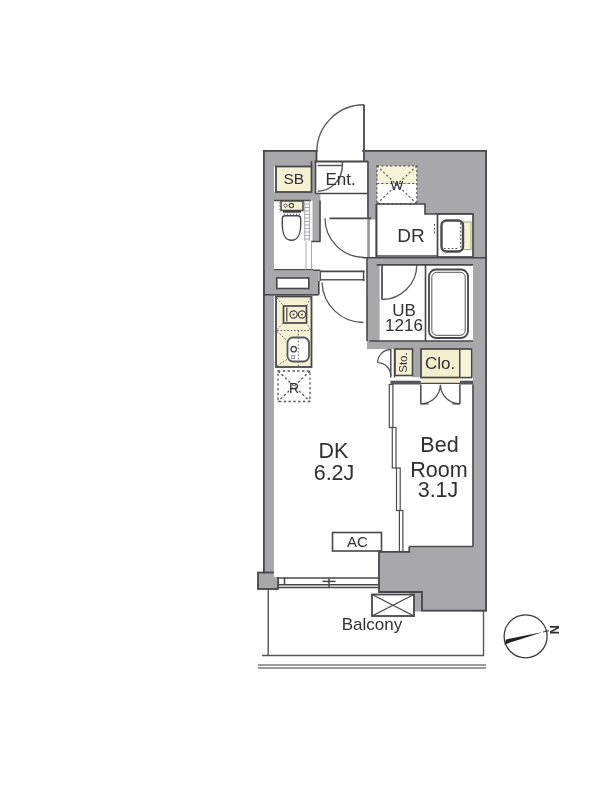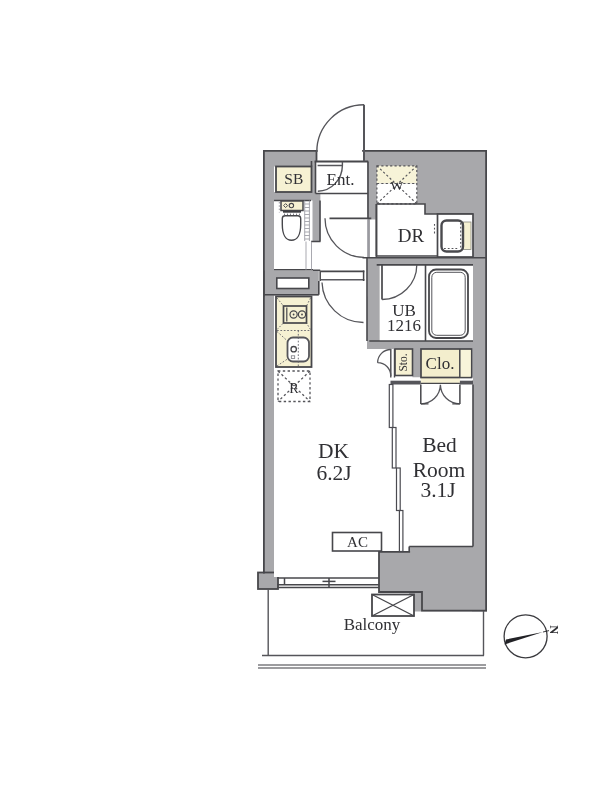--- a/index.html
+++ b/index.html
@@ -1,16 +1,16 @@
 <!DOCTYPE html>
 <html><head>
 <meta charset="utf-8">
 <style>
   html,body{margin:0;padding:0;background:#ffffff;}
-  .wrap{width:600px;height:800px;position:relative;font-family:Liberation Serif, serif;}
+  .wrap{width:600px;height:800px;position:relative;font-family:Liberation Sans, sans-serif;}
   svg{display:block;}
   text{fill:#303034;}
 </style>
 </head>
 <body>
 <div class="wrap">
 <svg width="600" height="800" viewBox="0 0 600 800">
 
 <rect x="0" y="0" width="600" height="800" fill="#ffffff"></rect>
 

